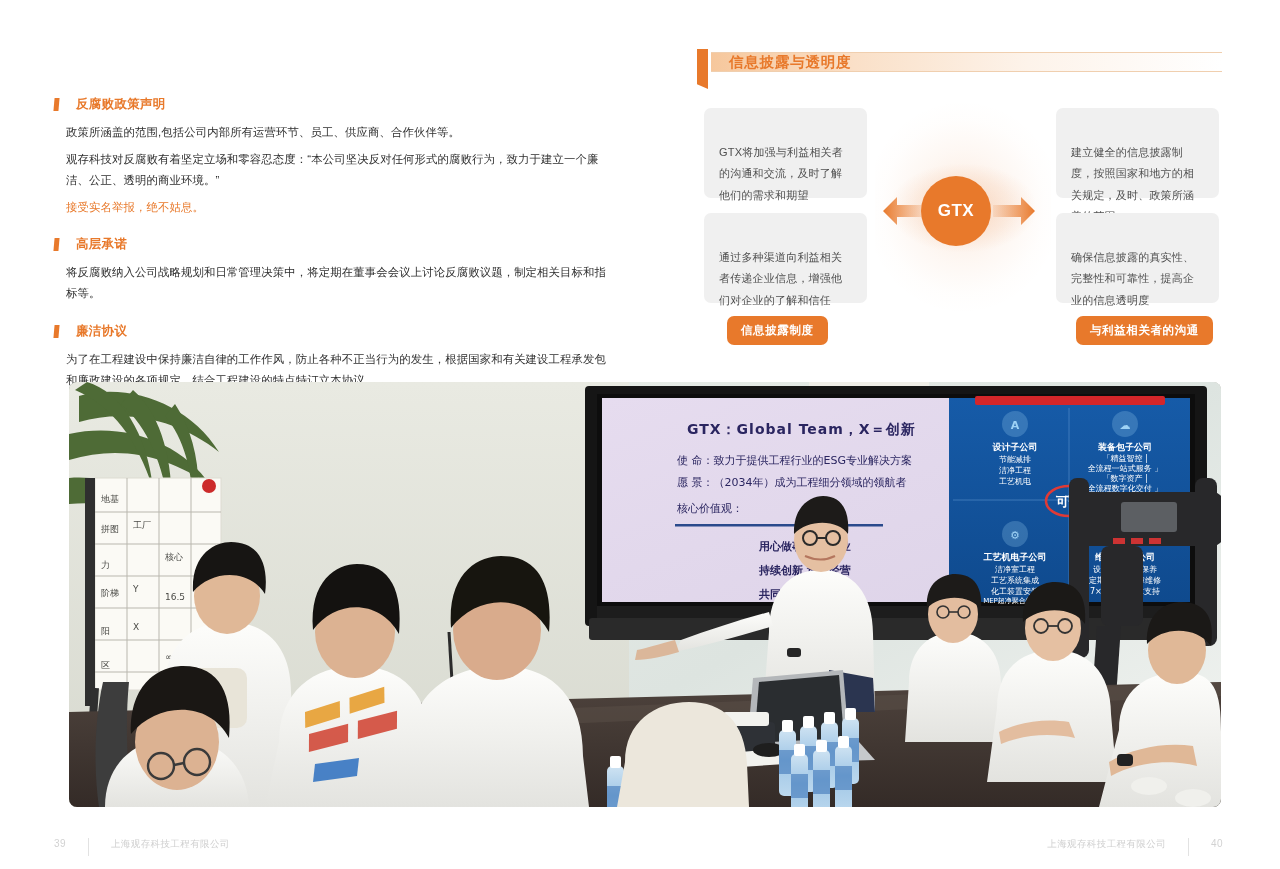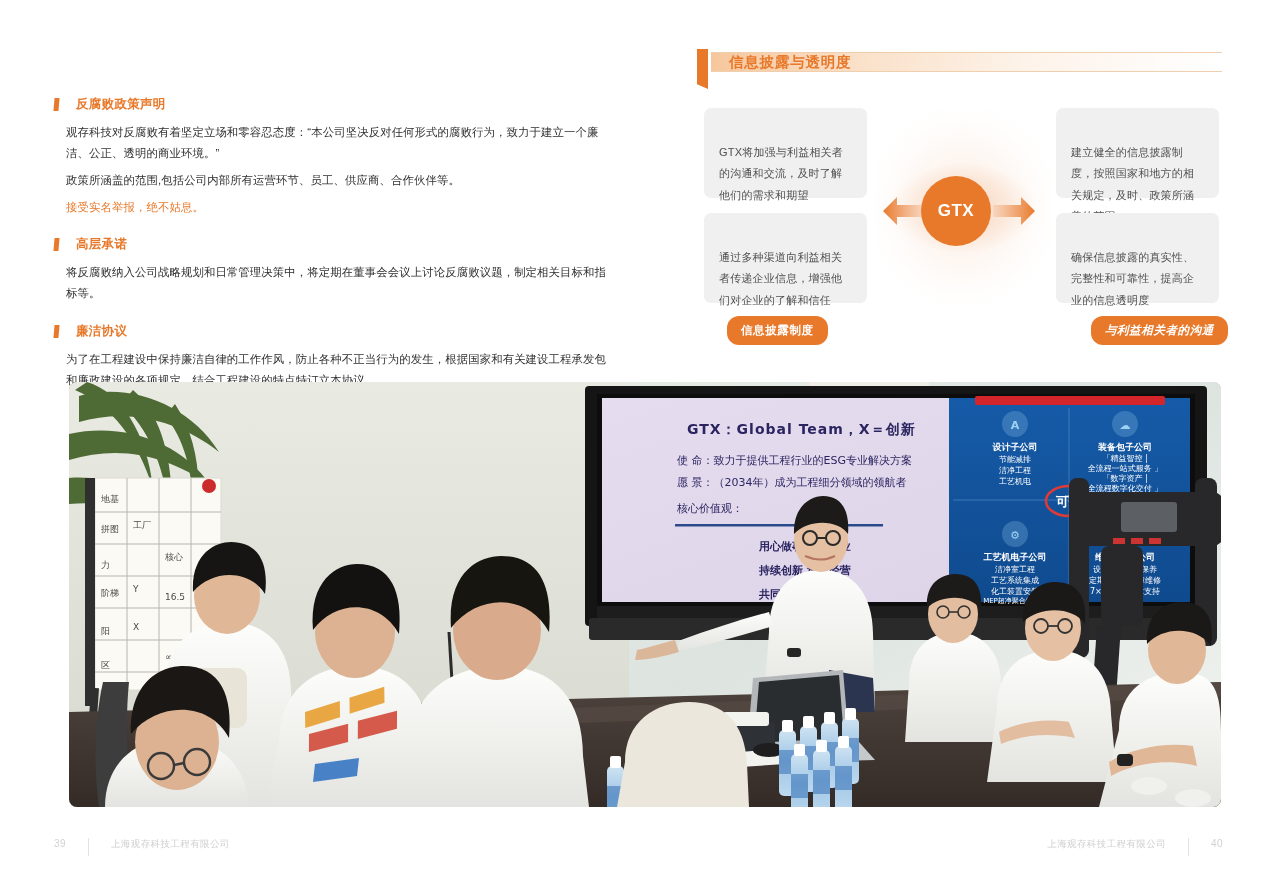--- a/index.html
+++ b/index.html
@@ -77,25 +77,25 @@
     padding: 34px 15px; font-size: 11px; line-height: 1.95; color: #4f4f4f;
     letter-spacing: .2px;
   }
   .card.l1 { left: 7px;   top: 0px;   width: 163px; height: 90px; }
   .card.l2 { left: 7px;   top: 105px; width: 163px; height: 90px; }
   .card.r1 { left: 359px; top: 0px;   width: 163px; height: 90px; }
   .card.r2 { left: 359px; top: 105px; width: 163px; height: 90px; }
 
   .badge {
     position: absolute; background: #E8792B; color: #fff;
-    font-size: 11.5px; font-weight: bold; border-radius: 12px;
+    font-size: 11.5px; font-weight: bold; border-radius: 7px;
     padding: 7px 14px; letter-spacing: .6px; white-space: nowrap;
   }
   .badge.b-left  { left: 30px;  top: 208px; }
-  .badge.b-right { left: 394px; top: 208px; font-style: italic; }
+  .badge.b-right { left: 379px; top: 208px; }
 
   
   .photo {
     position: absolute; left: 69px; top: 382px; width: 1152px; height: 425px;
     border-radius: 8px; overflow: hidden; background: #8a8f86;
   }
   .photo svg { display:block; width:100%; height:100%; }
 
   
   .footer { position: absolute; left: 0; top: 838px; width: 1280px; height: 22px; }
@@ -113,22 +113,22 @@
 
 <div class="page">
 
   <div class="left-col">
 
     <div class="sec">
       <div class="sec-head">
         <span class="sec-bullet"></span>
         <span>反腐败政策声明</span>
       </div>
+      <p>政策所涵盖的范围,包括公司内部所有运营环节、员工、供应商、合作伙伴等。</p>
       <p>观存科技对反腐败有着坚定立场和零容忍态度：“本公司坚决反对任何形式的腐败行为，致力于建立一个廉洁、公正、透明的商业环境。”</p>
-      <p>政策所涵盖的范围,包括公司内部所有运营环节、员工、供应商、合作伙伴等。</p>
       <p class="accent">接受实名举报，绝不姑息。</p>
     </div>
 
     <div class="sec">
       <div class="sec-head">
         <span class="sec-bullet"></span>
         <span>高层承诺</span>
       </div>
       <p>将反腐败纳入公司战略规划和日常管理决策中，将定期在董事会会议上讨论反腐败议题，制定相关目标和指标等。</p>
     </div>

